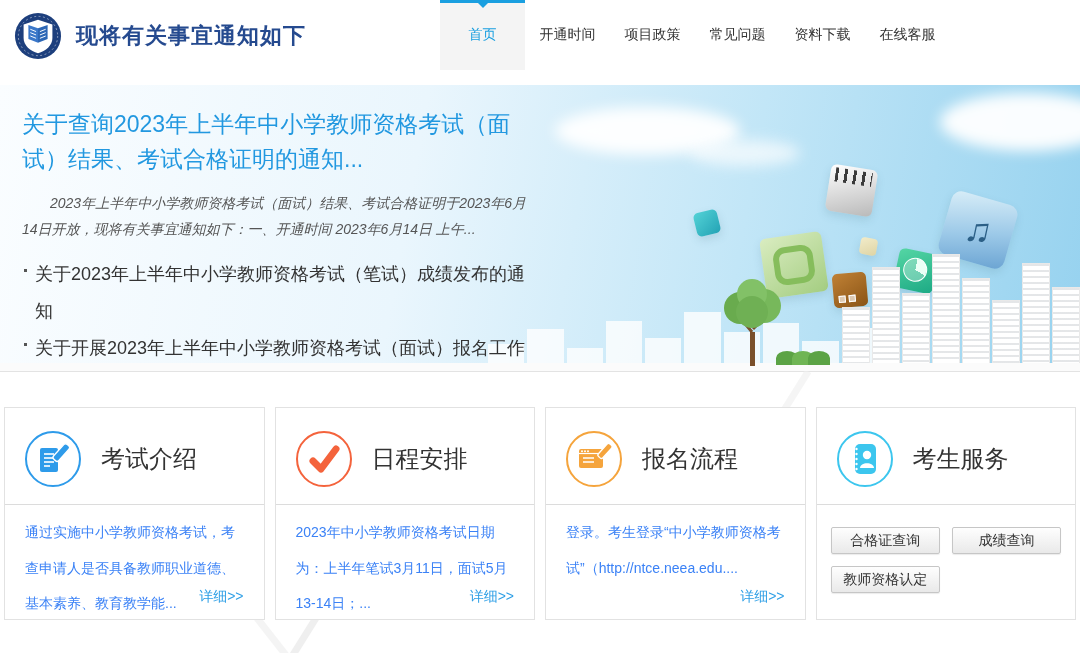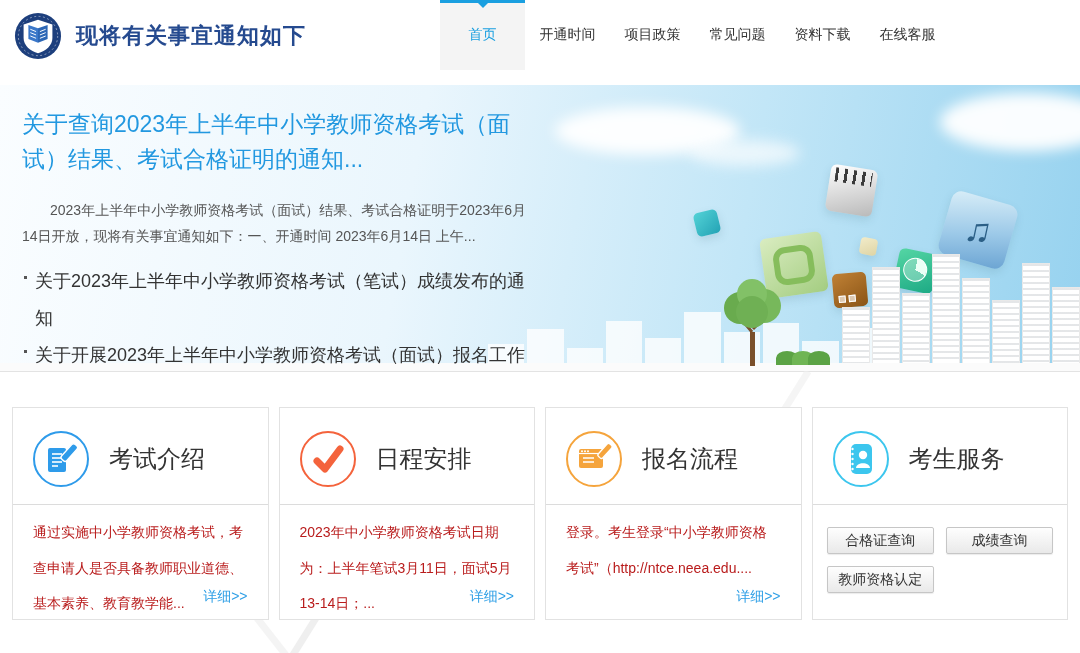--- a/index.html
+++ b/index.html
@@ -18,21 +18,21 @@
   .tab.active { background:#f4f4f4; color:#1a9fe0; }
   .tab-bar { position:absolute; top:0; left:0; right:0; height:3px; background:#1a9fe0; }
   .tab-arrow { position:absolute; top:3px; left:50%; margin-left:-5px; width:0; height:0;
     border-left:5px solid transparent; border-right:5px solid transparent; border-top:5px solid #1a9fe0; }
 
   
   .banner { position:relative; height:287px; overflow:hidden; border-bottom:1px solid #e3e3e3;
     background:linear-gradient(100deg,#fafdff 0%,#eaf6fd 38%,#c2e6f7 68%,#96d2ef 100%); }
   .banner-content { position:absolute; left:22px; top:0; width:508px; z-index:5; }
   .banner-headline { margin-top:22px; font-size:23px; color:#2298e0; line-height:1.5; font-weight:400; cursor:pointer; }
-  .banner-summary { margin-top:22px; font-size:14px; color:#555; line-height:1.85; text-indent:2em; }
+  .banner-summary { margin-top:15px; font-size:14px; color:#555; line-height:1.85; text-indent:2em;font-style:italic; }
   .banner-news { margin-top:13px; list-style:none; }
   .news-item { font-size:18px; color:#333; line-height:2.05; padding-left:13px; position:relative; cursor:pointer; }
   .news-item::before { content:""; position:absolute; left:2px; top:13px; width:3px; height:3px; background:#555; }
   .banner-more { text-align:right; margin-top:2px; padding-right:10px;
     font-size:14px; color:#ff8a2b; cursor:pointer; }
 
   
   .cloud { position:absolute; border-radius:50%; filter:blur(7px); background:rgba(255,255,255,.95); }
   .cloud.c1 { left:555px; top:22px; width:185px; height:48px; }
   .cloud.c2 { right:-35px; top:8px; width:175px; height:58px; }
@@ -76,32 +76,32 @@
   .bush { position:absolute; left:782px; bottom:6px; z-index:4; display:flex; }
   .bush span { width:22px; height:14px; border-radius:50% 50% 0 0; background:#5ba345; margin-left:-6px; }
   .bush span:nth-child(2){ background:#6fb554; }
 
   
   .watermark { position:absolute; background:#efefef; width:7px; height:150px; z-index:0; }
   .wm1 { left:305px; top:555px; transform:rotate(32deg); }
   .wm2 { left:255px; top:545px; transform:rotate(-38deg); opacity:.7; }
   .wm3 { left:765px; top:360px; transform:rotate(32deg); opacity:.6; }
 
-  .cards { position:relative; z-index:1; margin-top:35px; padding:0 12px; display:flex; gap:10px; }
+  .cards { position:relative; z-index:1; margin-top:35px; padding:0 4px; display:flex; gap:10px; }
   .card { flex:1; height:213px; background:#fff; border:1px solid #e2e2e2; position:relative; }
   .card-head { display:flex; align-items:center; gap:20px; padding:23px 18px 17px 20px; }
   .icon-circle { width:56px; height:56px; border-radius:50%; border:2px solid;
     display:flex; align-items:center; justify-content:center; flex-shrink:0; }
   .accent-blue   .icon-circle { border-color:#2e9bea; }
   .accent-red    .icon-circle { border-color:#f4633c; }
   .accent-orange .icon-circle { border-color:#f5a43c; }
   .accent-cyan   .icon-circle { border-color:#3cc6ee; }
   .card-title { font-size:24px; color:#333; font-weight:500; }
   .card-divider { border:none; border-top:1px solid #dcdcdc; }
-  .card-body { padding:10px 20px 0; font-size:14px; color:#b91c1c; line-height:2.55; }
+  .card-body { padding:10px 20px 0; font-size:14px; color:#3b82f6; line-height:2.55; }
   .card-link { position:absolute; right:20px; bottom:13px; font-size:14px; color:#2e9fe6; cursor:pointer; }
   .service-grid { display:grid; grid-template-columns:1fr 1fr; gap:12px; padding:22px 14px 0; }
   .service-btn { height:27px; font-size:14px; color:#333; cursor:pointer;
     background:linear-gradient(#fefefe,#e9e9e9); border:1px solid #c6c6c6; border-radius:2px;
     box-shadow:0 1px 1px rgba(0,0,0,.08); display:flex; align-items:center; justify-content:center; }
 </style>
 </head>
 <body>
 
 <div class="site-header">

